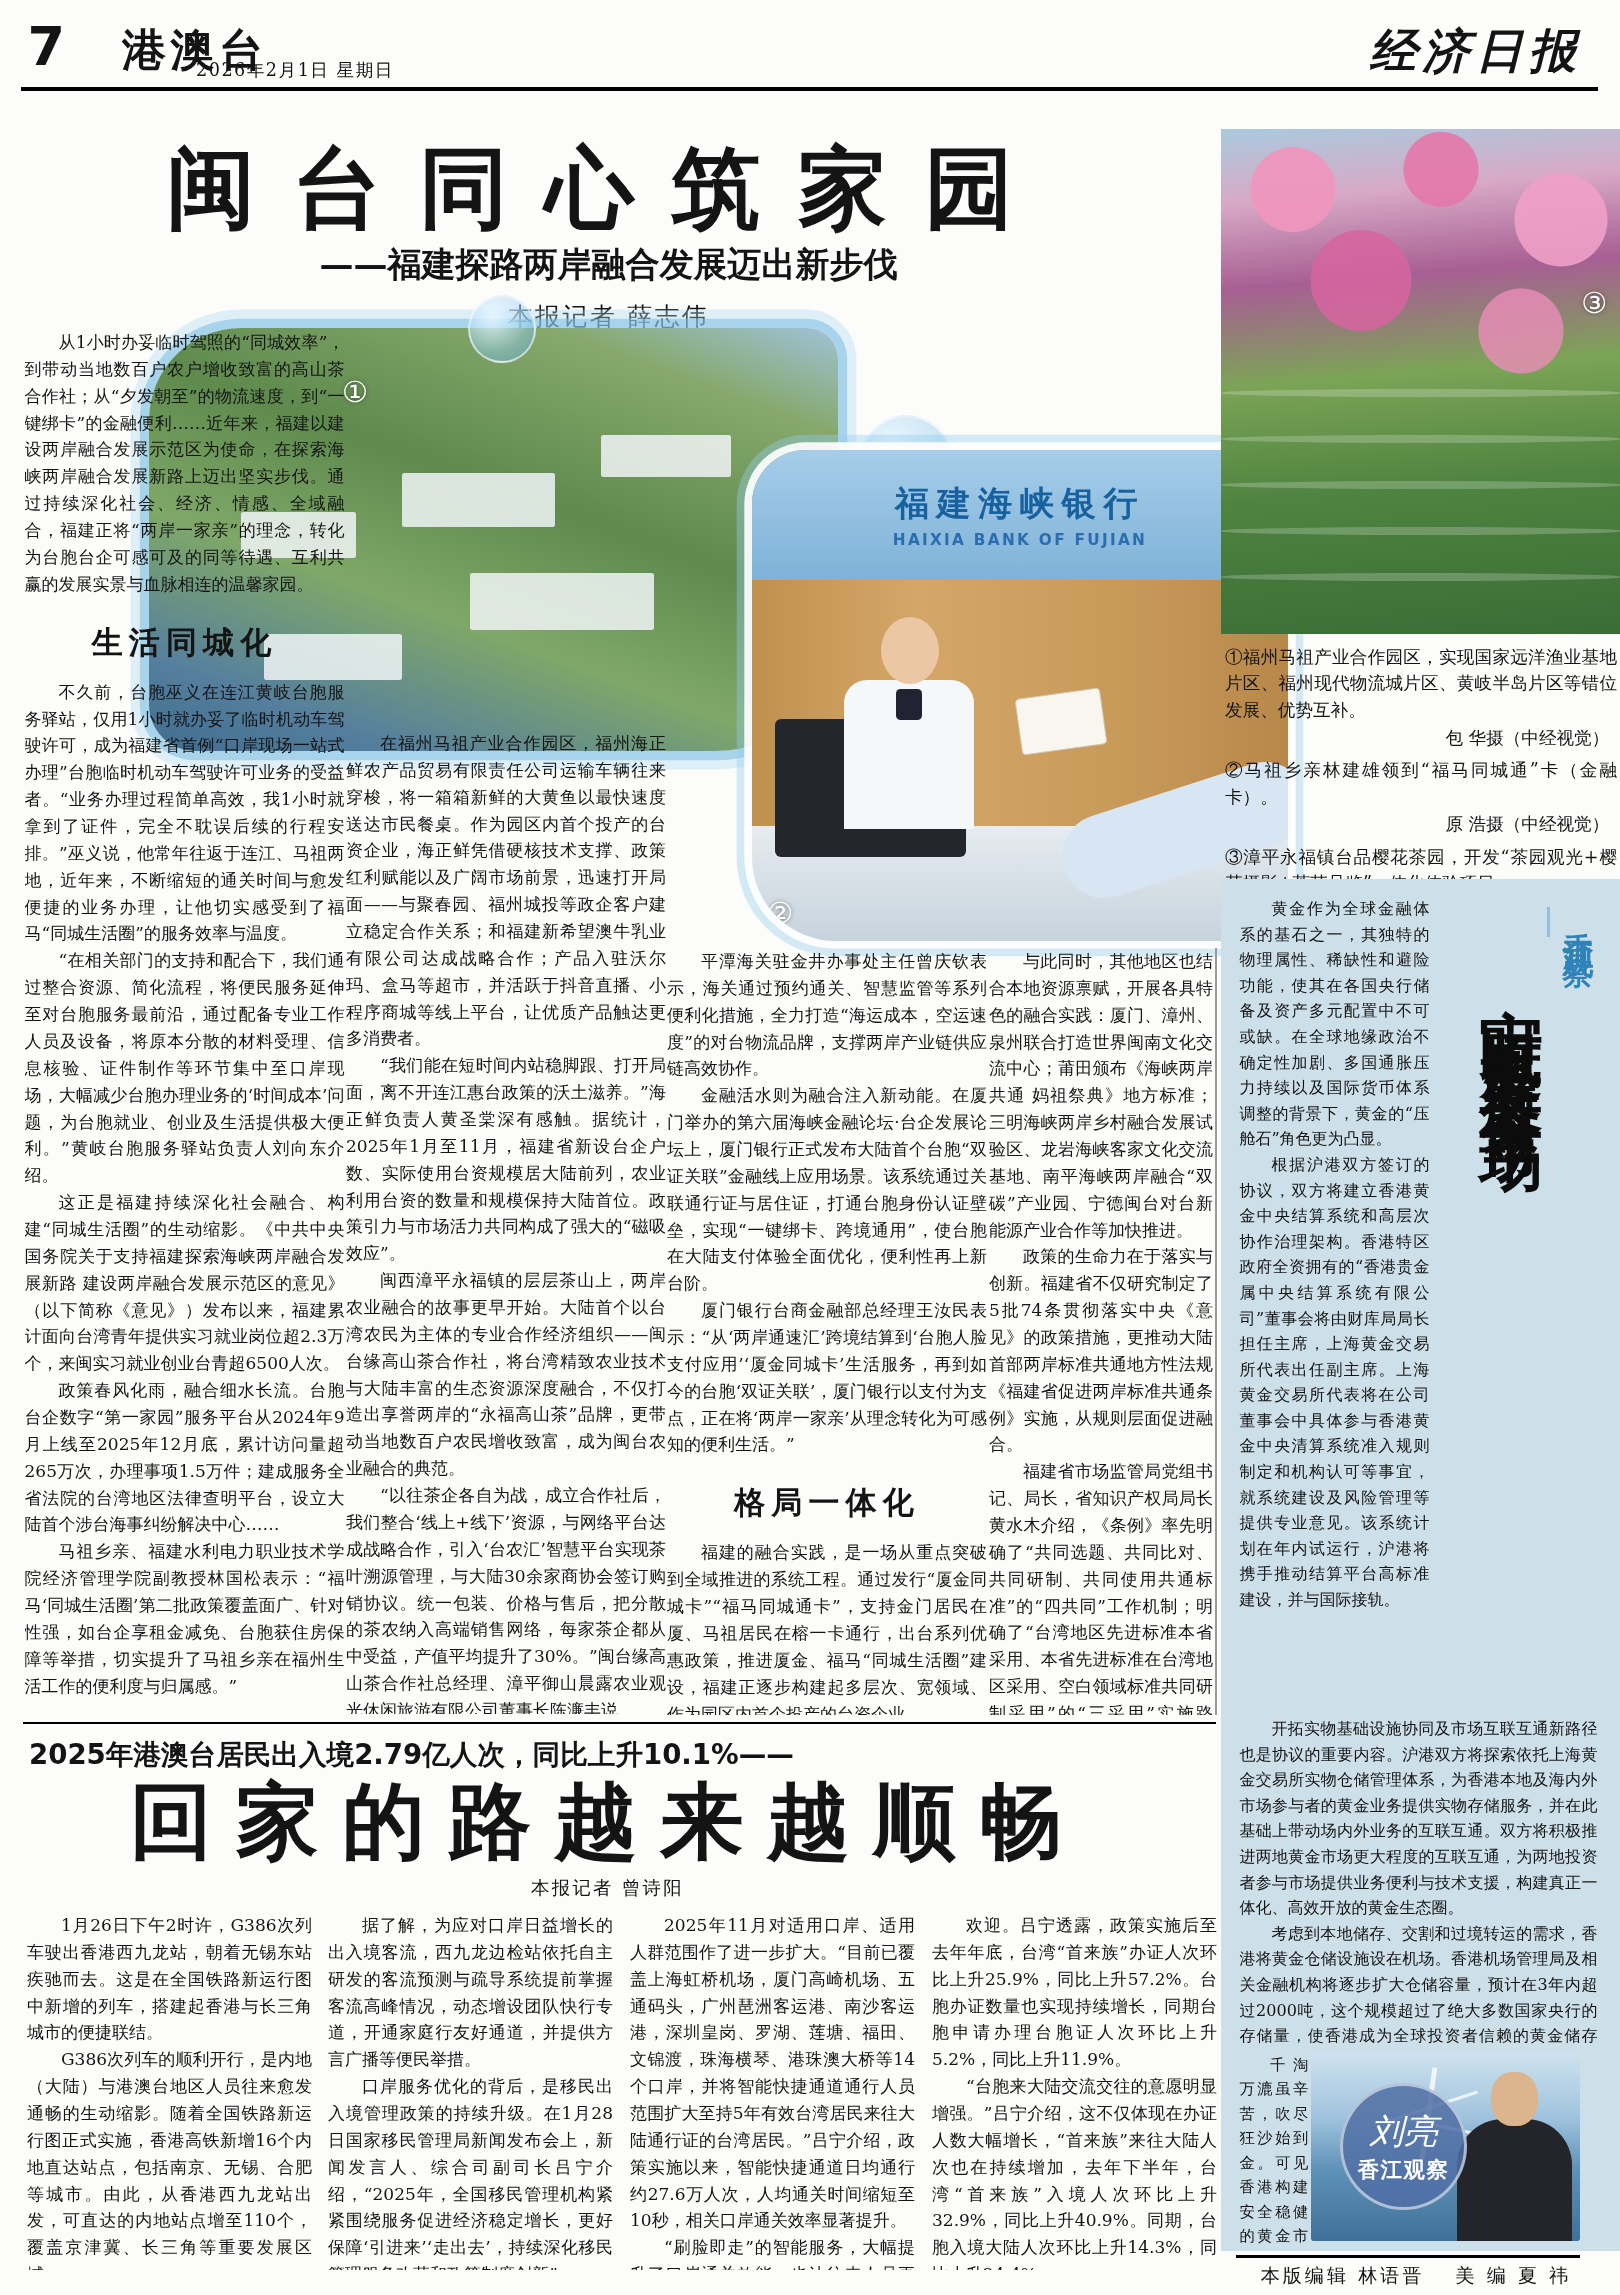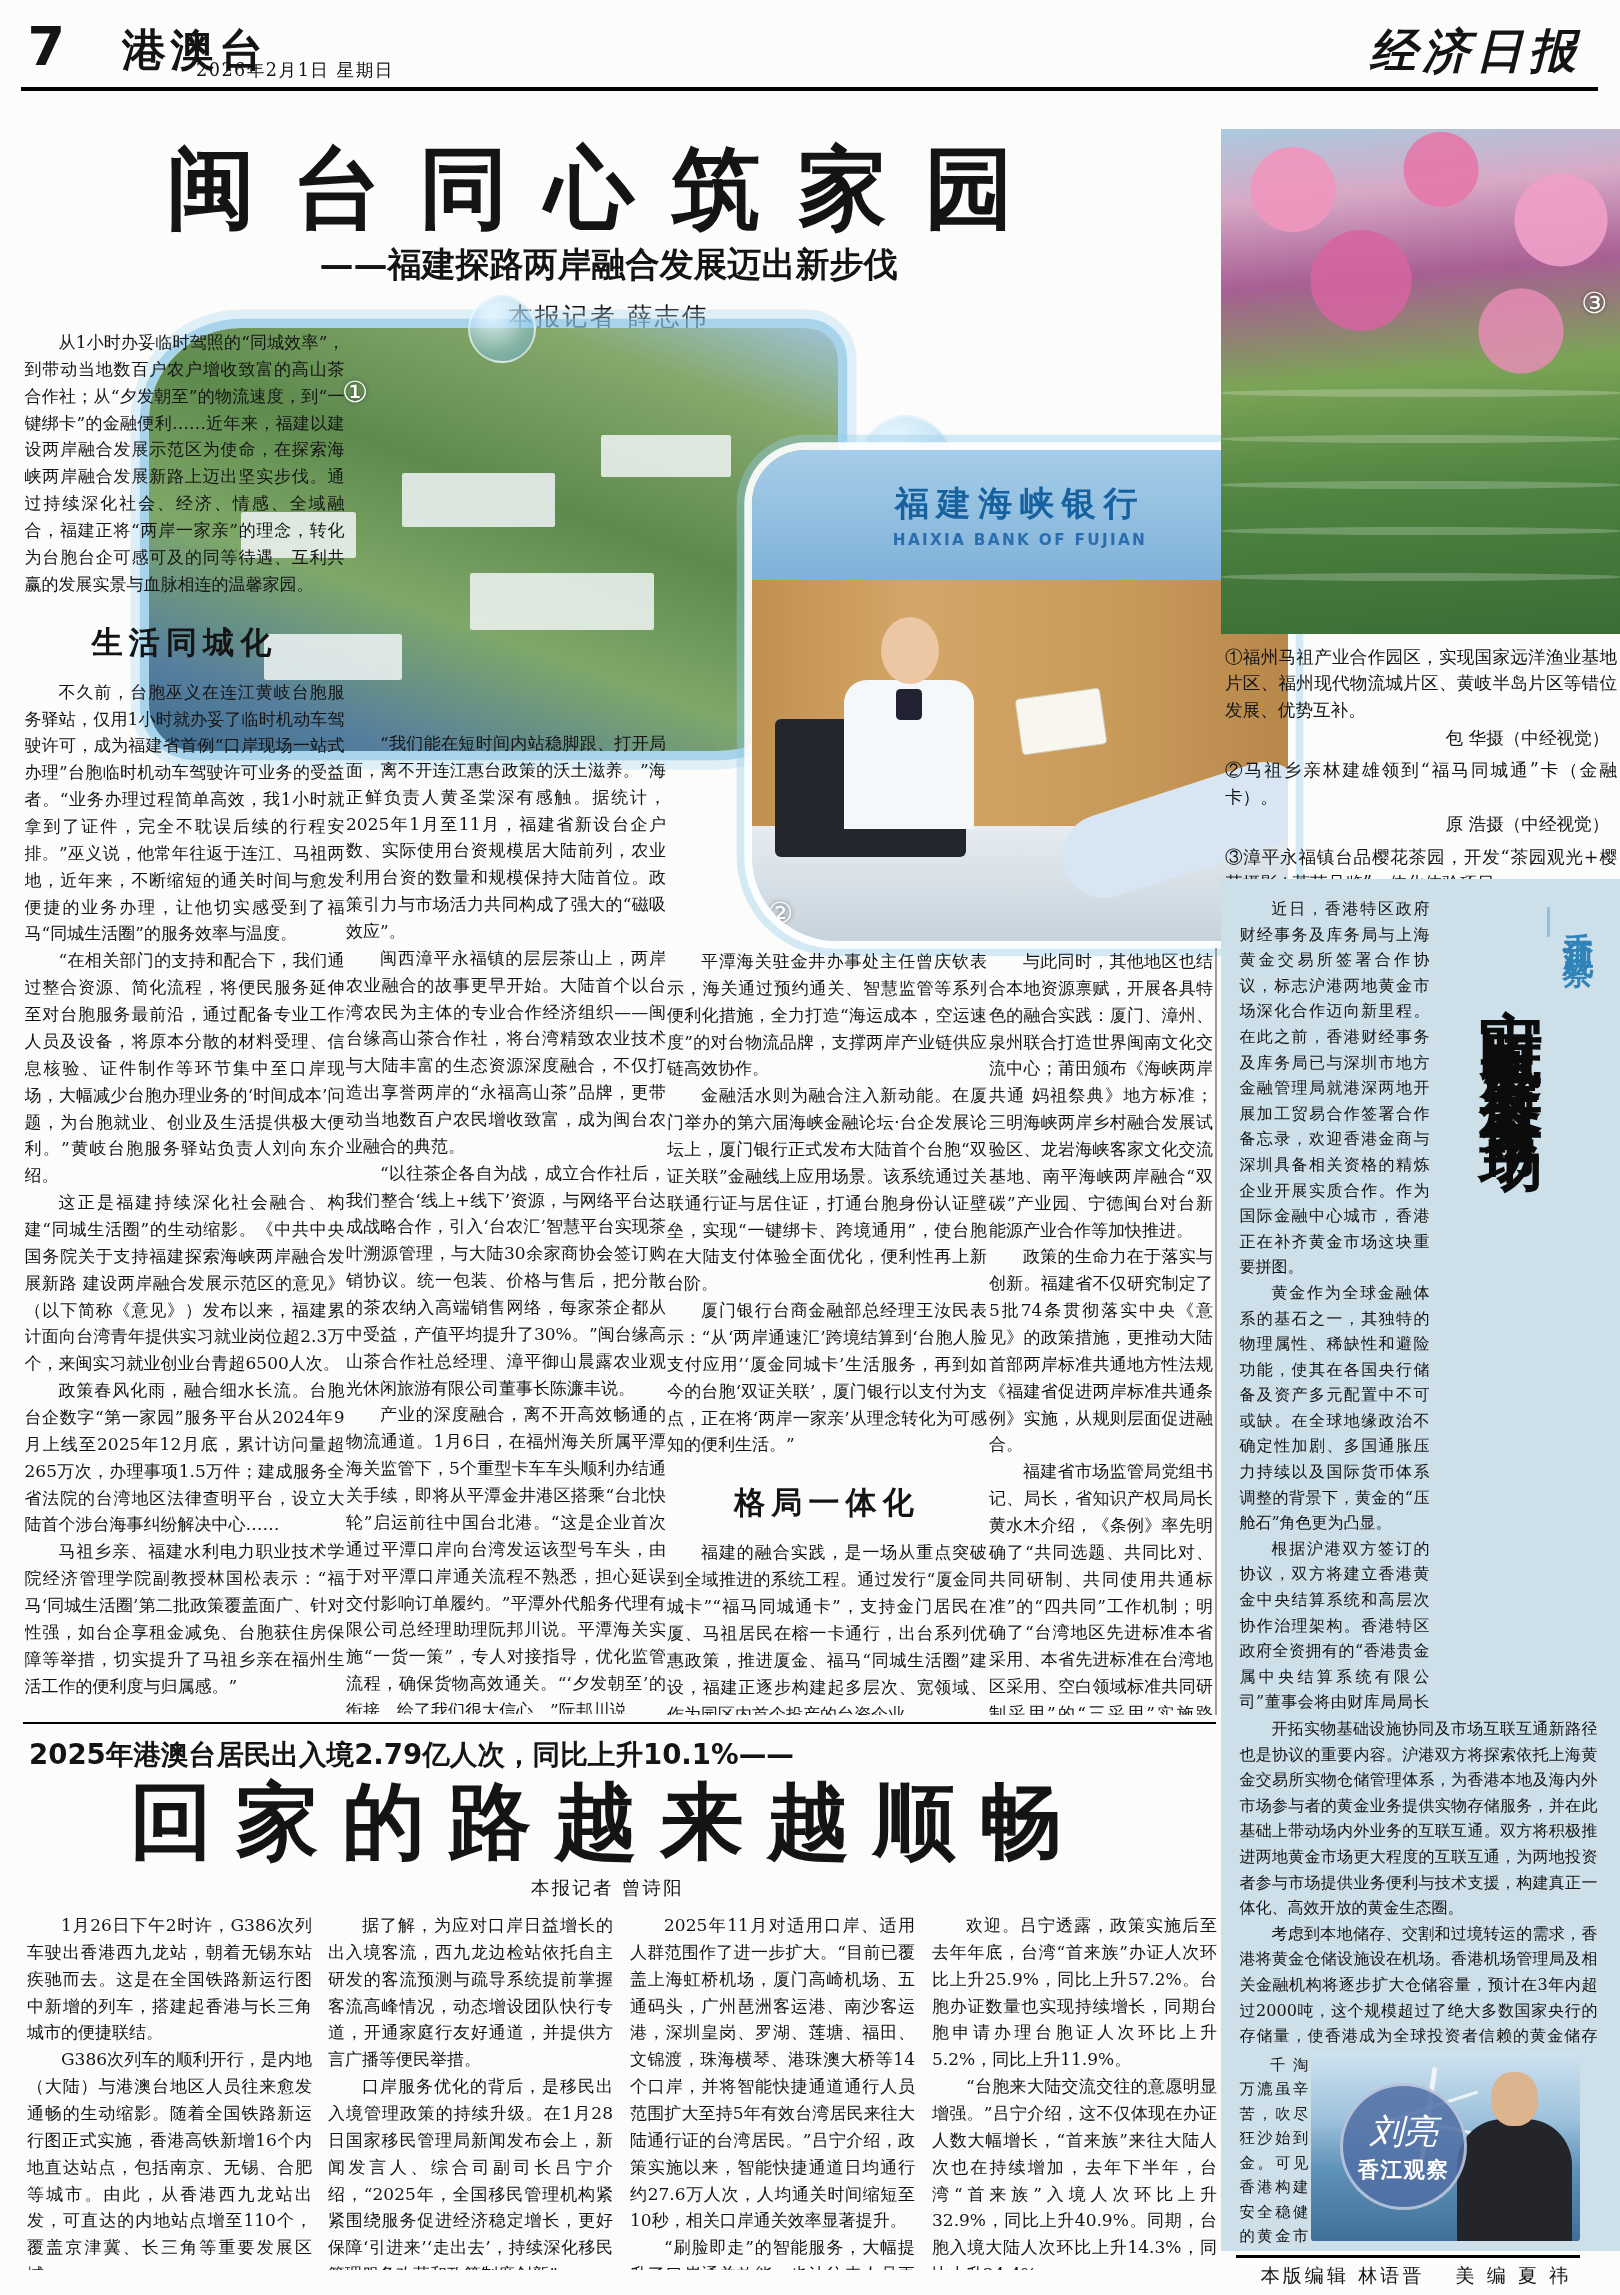--- a/index.html
+++ b/index.html
@@ -155,20 +155,21 @@
         <p>不久前，台胞巫义在连江黄岐台胞服务驿站，仅用1小时就办妥了临时机动车驾驶许可，成为福建省首例“口岸现场一站式办理”台胞临时机动车驾驶许可业务的受益者。“业务办理过程简单高效，我1小时就拿到了证件，完全不耽误后续的行程安排。”巫义说，他常年往返于连江、马祖两地，近年来，不断缩短的通关时间与愈发便捷的业务办理，让他切实感受到了福马“同城生活圈”的服务效率与温度。</p>
         <p>“在相关部门的支持和配合下，我们通过整合资源、简化流程，将便民服务延伸至对台胞服务最前沿，通过配备专业工作人员及设备，将原本分散的材料受理、信息核验、证件制作等环节集中至口岸现场，大幅减少台胞办理业务的‘时间成本’问题，为台胞就业、创业及生活提供极大便利。”黄岐台胞服务驿站负责人刘向东介绍。</p>
         <p>这正是福建持续深化社会融合、构建“同城生活圈”的生动缩影。《中共中央 国务院关于支持福建探索海峡两岸融合发展新路 建设两岸融合发展示范区的意见》（以下简称《意见》）发布以来，福建累计面向台湾青年提供实习就业岗位超2.3万个，来闽实习就业创业台青超6500人次。</p>
         <p>政策春风化雨，融合细水长流。台胞台企数字“第一家园”服务平台从2024年9月上线至2025年12月底，累计访问量超265万次，办理事项1.5万件；建成服务全省法院的台湾地区法律查明平台，设立大陆首个涉台海事纠纷解决中心……</p>
         <p>马祖乡亲、福建水利电力职业技术学院经济管理学院副教授林国松表示：“福马‘同城生活圈’第二批政策覆盖面广、针对性强，如台企享租金减免、台胞获住房保障等举措，切实提升了马祖乡亲在福州生活工作的便利度与归属感。”</p>
       </div>
 
   </div>
   <div class="ncol" style="left:346px;top:730px;width:320px;height:984px;">
     <div>
+        <p>在福州马祖产业合作园区，福州海正鲜农产品贸易有限责任公司运输车辆往来穿梭，将一箱箱新鲜的大黄鱼以最快速度送达市民餐桌。作为园区内首个投产的台资企业，海正鲜凭借硬核技术支撑、政策红利赋能以及广阔市场前景，迅速打开局面——与聚春园、福州城投等政企客户建立稳定合作关系；和福建新希望澳牛乳业有限公司达成战略合作；产品入驻沃尔玛、盒马等超市，并活跃于抖音直播、小程序商城等线上平台，让优质产品触达更多消费者。</p>
         <p>“我们能在短时间内站稳脚跟、打开局面，离不开连江惠台政策的沃土滋养。”海正鲜负责人黄圣棠深有感触。据统计，2025年1月至11月，福建省新设台企户数、实际使用台资规模居大陆前列，农业利用台资的数量和规模保持大陆首位。政策引力与市场活力共同构成了强大的“磁吸效应”。</p>
         <p>闽西漳平永福镇的层层茶山上，两岸农业融合的故事更早开始。大陆首个以台湾农民为主体的专业合作经济组织——闽台缘高山茶合作社，将台湾精致农业技术与大陆丰富的生态资源深度融合，不仅打造出享誉两岸的“永福高山茶”品牌，更带动当地数百户农民增收致富，成为闽台农业融合的典范。</p>
         <p>“以往茶企各自为战，成立合作社后，我们整合‘线上+线下’资源，与网络平台达成战略合作，引入‘台农汇’智慧平台实现茶叶溯源管理，与大陆30余家商协会签订购销协议。统一包装、价格与售后，把分散的茶农纳入高端销售网络，每家茶企都从中受益，产值平均提升了30%。”闽台缘高山茶合作社总经理、漳平御山晨露农业观光休闲旅游有限公司董事长陈濂丰说。</p>
         <p>产业的深度融合，离不开高效畅通的物流通道。1月6日，在福州海关所属平潭海关监管下，5个重型卡车车头顺利办结通关手续，即将从平潭金井港区搭乘“台北快轮”启运前往中国台北港。“这是企业首次通过平潭口岸向台湾发运该型号车头，由于对平潭口岸通关流程不熟悉，担心延误交付影响订单履约。”平潭外代船务代理有限公司总经理助理阮邦川说。平潭海关实施“一货一策”，专人对接指导，优化监管流程，确保货物高效通关。“‘夕发朝至’的衔接，给了我们很大信心。”阮邦川说。</p>
       </div>
   </div>
   <div class="ncol" style="left:667px;top:948px;width:320px;height:767px;">
     <div>
         <p>平潭海关驻金井办事处主任曾庆钦表示，海关通过预约通关、智慧监管等系列便利化措施，全力打造“海运成本，空运速度”的对台物流品牌，支撑两岸产业链供应链高效协作。</p>
         <p>金融活水则为融合注入新动能。在厦门举办的第六届海峡金融论坛·台企发展论坛上，厦门银行正式发布大陆首个台胞“双证关联”金融线上应用场景。该系统通过关联通行证与居住证，打通台胞身份认证壁垒，实现“一键绑卡、跨境通用”，使台胞在大陆支付体验全面优化，便利性再上新台阶。</p>
@@ -187,21 +188,20 @@
         <p>福建省市场监管局党组书记、局长，省知识产权局局长黄水木介绍，《条例》率先明确了“共同选题、共同比对、共同研制、共同使用共通标准”的“四共同”工作机制；明确了“台湾地区先进标准本省采用、本省先进标准在台湾地区采用、空白领域标准共同研制采用”的“三采用”实施路径；明确了建设两岸标准共通服务平台、支持台湾地区专家参与大陆标准体系建设。</p>
       </div>
   </div>
   <div class="vrule"></div>
 
   <div class="sidebar">
     <div class="sb-tag">香江观察</div>
     <div class="sb-vtitle">审时度势发展黄金市场</div>
     <div class="sb-txt" style="left:18.4px;top:17px;width:190px;height:817px;">
       <div>
-          <p>近日，香港特区政府财经事务及库务局与上海黄金交易所签署合作协议，标志沪港两地黄金市场深化合作迈向新里程。在此之前，香港财经事务及库务局已与深圳市地方金融管理局就港深两地开展加工贸易合作签署合作备忘录，欢迎香港金商与深圳具备相关资格的精炼企业开展实质合作。作为国际金融中心城市，香港正在补齐黄金市场这块重要拼图。</p>
           <p>黄金作为全球金融体系的基石之一，其独特的物理属性、稀缺性和避险功能，使其在各国央行储备及资产多元配置中不可或缺。在全球地缘政治不确定性加剧、多国通胀压力持续以及国际货币体系调整的背景下，黄金的“压舱石”角色更为凸显。</p>
           <p>根据沪港双方签订的协议，双方将建立香港黄金中央结算系统和高层次协作治理架构。香港特区政府全资拥有的“香港贵金属中央结算系统有限公司”董事会将由财库局局长担任主席，上海黄金交易所代表出任副主席。上海黄金交易所代表将在公司董事会中具体参与香港黄金中央清算系统准入规则制定和机构认可等事宜，就系统建设及风险管理等提供专业意见。该系统计划在年内试运行，沪港将携手推动结算平台高标准建设，并与国际接轨。</p>
         </div>
     </div>
     <div class="sb-txt" style="left:18.4px;top:837px;width:358px;height:334px;">
       <div>
           <p>开拓实物基础设施协同及市场互联互通新路径也是协议的重要内容。沪港双方将探索依托上海黄金交易所实物仓储管理体系，为香港本地及海内外市场参与者的黄金业务提供实物存储服务，并在此基础上带动场内外业务的互联互通。双方将积极推进两地黄金市场更大程度的互联互通，为两地投资者参与市场提供业务便利与技术支援，构建真正一体化、高效开放的黄金生态圈。</p>
           <p>考虑到本地储存、交割和过境转运的需求，香港将黄金仓储设施设在机场。香港机场管理局及相关金融机构将逐步扩大仓储容量，预计在3年内超过2000吨，这个规模超过了绝大多数国家央行的存储量，使香港成为全球投资者信赖的黄金储存地。</p>
         </div>
     </div>

